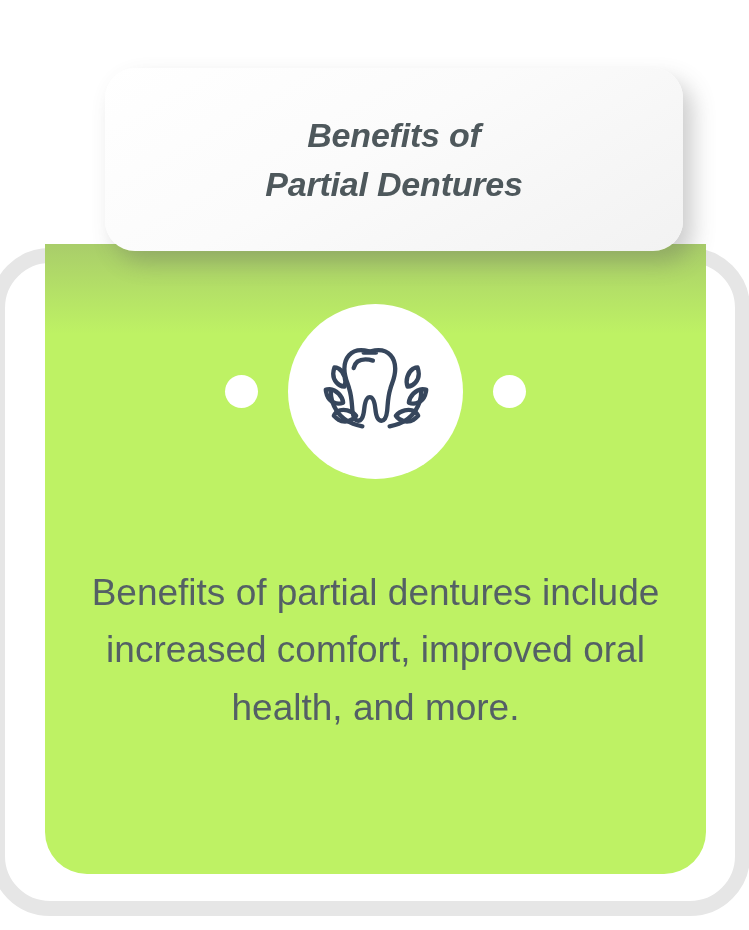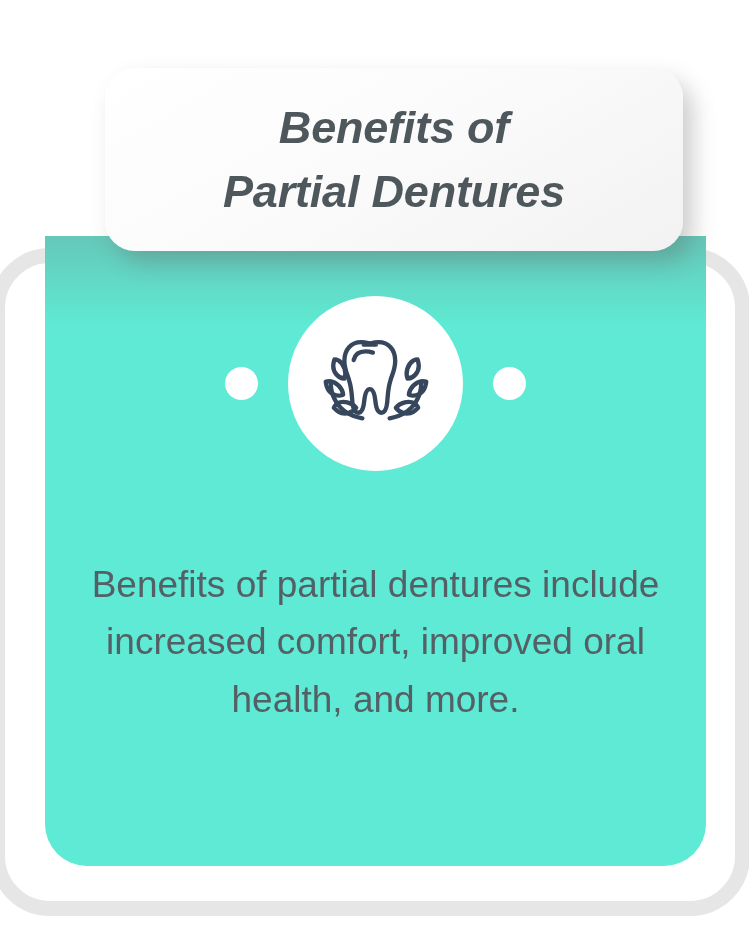--- a/index.html
+++ b/index.html
@@ -31,24 +31,24 @@
     border: 15px solid #e6e6e6;
     border-radius: 60px;
     box-sizing: border-box;
     background: transparent;
   }
 
   
   .main-card {
     position: absolute;
     left: 45px;
-    top: 236px;
+    top: 244px;
     width: 661px;
     height: 630px;
-    background: #5eead4;
+    background: #bef264;
     border-radius: 0 0 42px 42px;
     overflow: hidden;
   }
 
   
   .card-shadow-overlay {
     position: absolute;
     left: 0;
     top: 0;
     width: 100%;
@@ -70,21 +70,21 @@
     display: flex;
     align-items: center;
     justify-content: center;
     z-index: 5;
   }
 
   .header-title {
     font-family: "Liberation Sans", sans-serif;
     font-style: italic;
     font-weight: bold;
-    font-size: 45px;
+    font-size: 34px;
     line-height: 1.42;
     text-align: center;
     color: #4e585c;
     letter-spacing: -0.2px;
     white-space: pre-line;
   }
 
   
   .icon-row {
     position: absolute;

